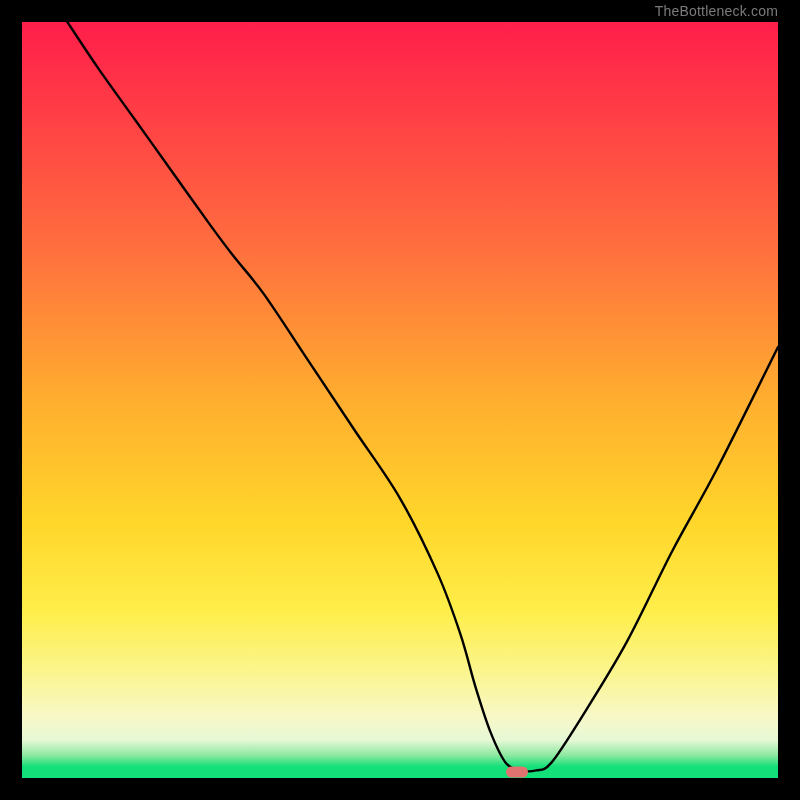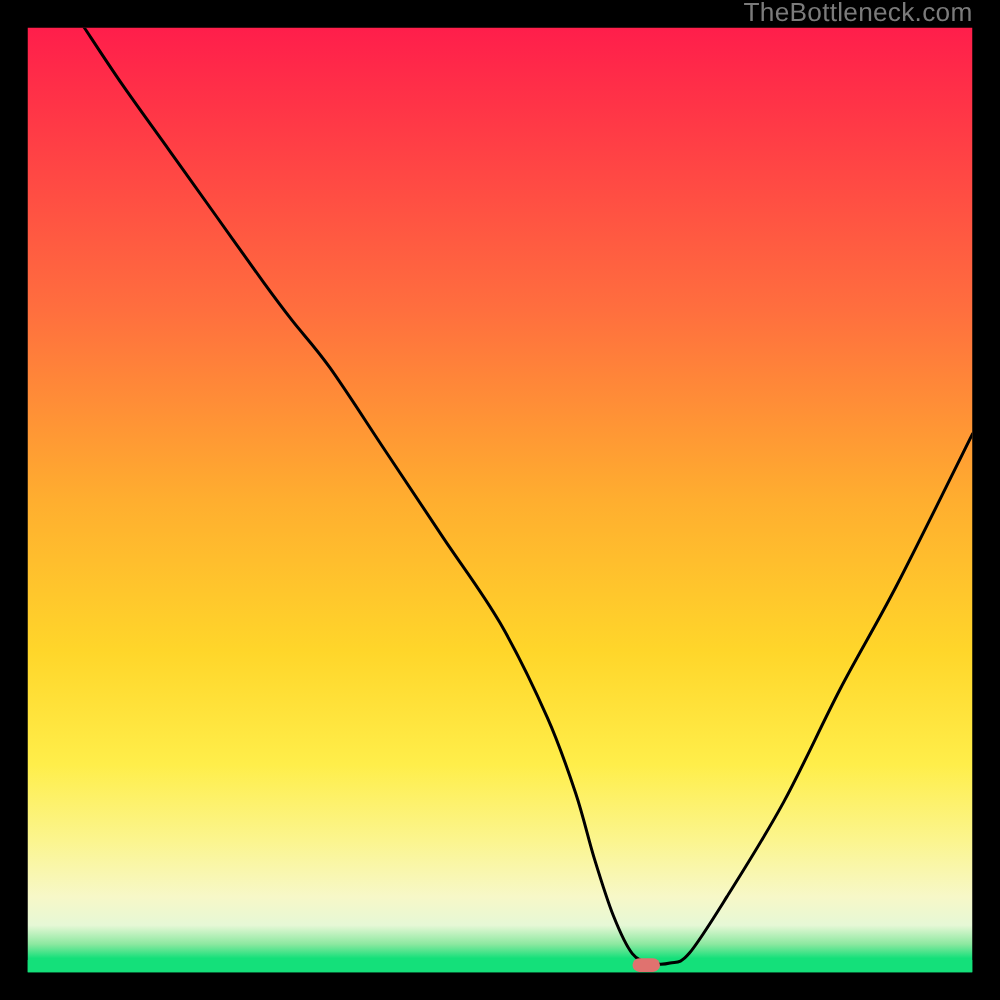--- a/index.html
+++ b/index.html
@@ -66,21 +66,21 @@
     height: 11px;
     border-radius: 6px;
     background: #e0726f;
     transform: translate(-50%, -50%);
   }
   .watermark {
     position: absolute;
     top: 0;
     right: 22px;
     color: #7b7b7b;
-    font-size: 21px;
+    font-size: 14px;
     line-height: 22px;
     font-weight: 500;
     letter-spacing: 0.2px;
     user-select: none;
   }
 </style>
 </head>
 <body>
 
 <div class="chart-wrap">

